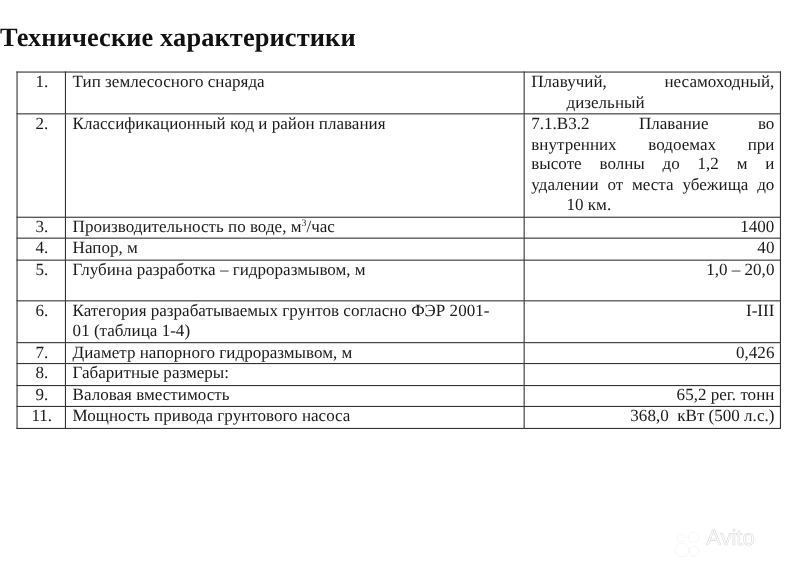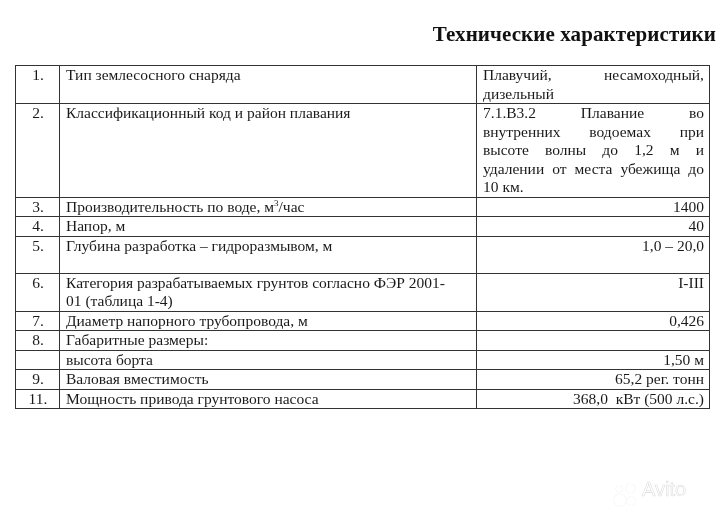--- a/index.html
+++ b/index.html
@@ -13,23 +13,23 @@
       position: relative;
       overflow: hidden;
       font-family: "Liberation Serif", "DejaVu Serif", serif;
       color: #1a1a1a;
     }
     .title {
       position: absolute;
       top: 22px;
       left: 0;
       width: 716px;
-      text-align: right;
+      text-align: left;
       font-weight: bold;
-      font-size: 21px;
+      font-size: 24px;
       letter-spacing: 0.1px;
       color: #111;
     }
     table.specs {
       position: absolute;
       top: 65px;
       left: 15px;
       width: 694px;
       border-collapse: collapse;
       font-size: 15.5px;
@@ -58,20 +58,21 @@
       text-align-last: left;
       font-family: Liberation Serif, serif;
     }
     td.val.justify .jline {
       display: block;
       text-align: justify;
       text-align-last: justify;
     }
     td.val.justify .jline.last {
       text-align-last: left;
+      margin-left: 32px;
     }
     tr.sub td { }
     sup {
       font-size: 9px;
       line-height: 0;
       vertical-align: 6px;
     }
     .watermark {
       position: absolute;
       left: 612px;
@@ -162,37 +163,32 @@
       <td class="num">6.</td>
       <td>
         <span style="display:block">Категория разрабатываемых грунтов согласно ФЭР 2001-</span>
         <span style="display:block">01 (таблица 1-4)</span>
       </td>
       <td class="val">I-III</td>
     </tr>
 
     <tr>
       <td class="num">7.</td>
-      <td>Диаметр напорного трубопровода, м</td>
+      <td>Диаметр напорного гидроразмывом, м</td>
       <td class="val">0,426</td>
     </tr>
 
     <tr>
       <td class="num">8.</td>
       <td>Габаритные размеры:</td>
       <td class="val"></td>
     </tr>
 
 
 
-    <tr class="sub">
-      <td class="num"></td>
-      <td>высота борта</td>
-      <td class="val">1,50 м</td>
-    </tr>
 
     <tr>
       <td class="num">9.</td>
       <td>Валовая вместимость</td>
       <td class="val">65,2 рег. тонн</td>
     </tr>
 
 
     <tr>
       <td class="num">11.</td>

